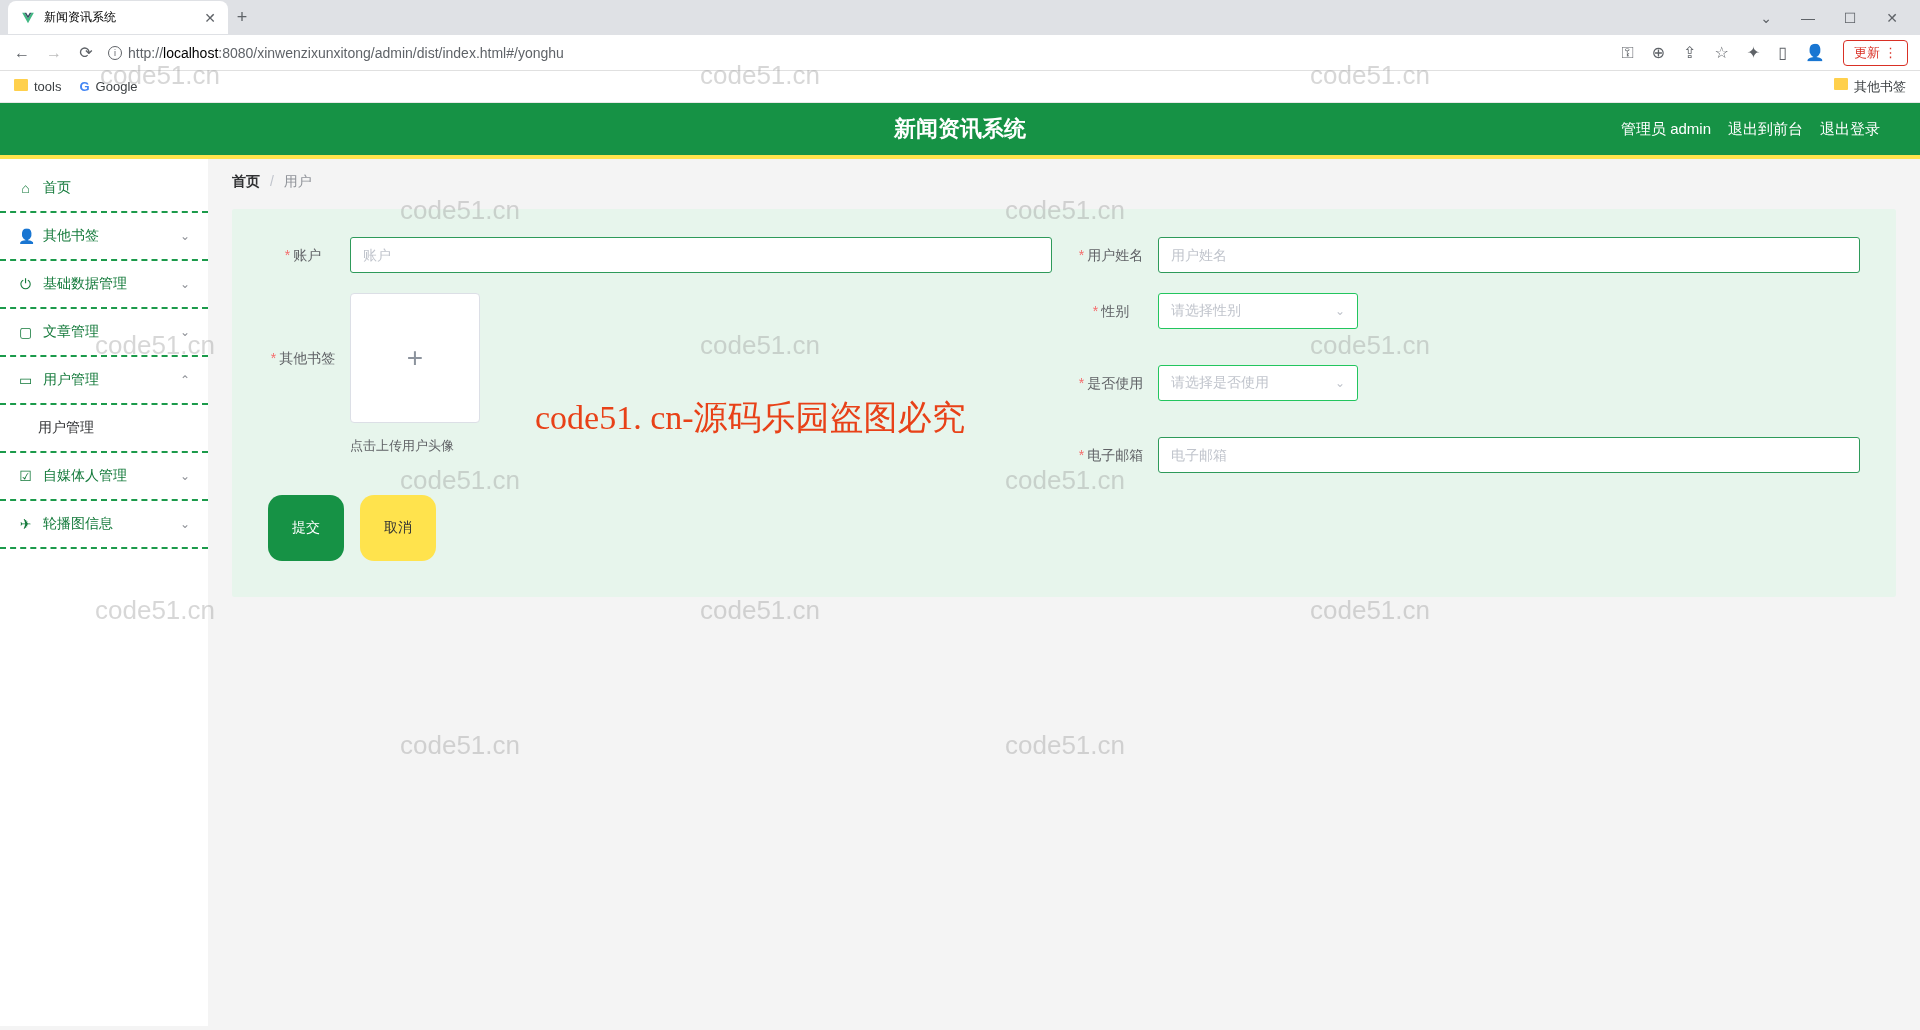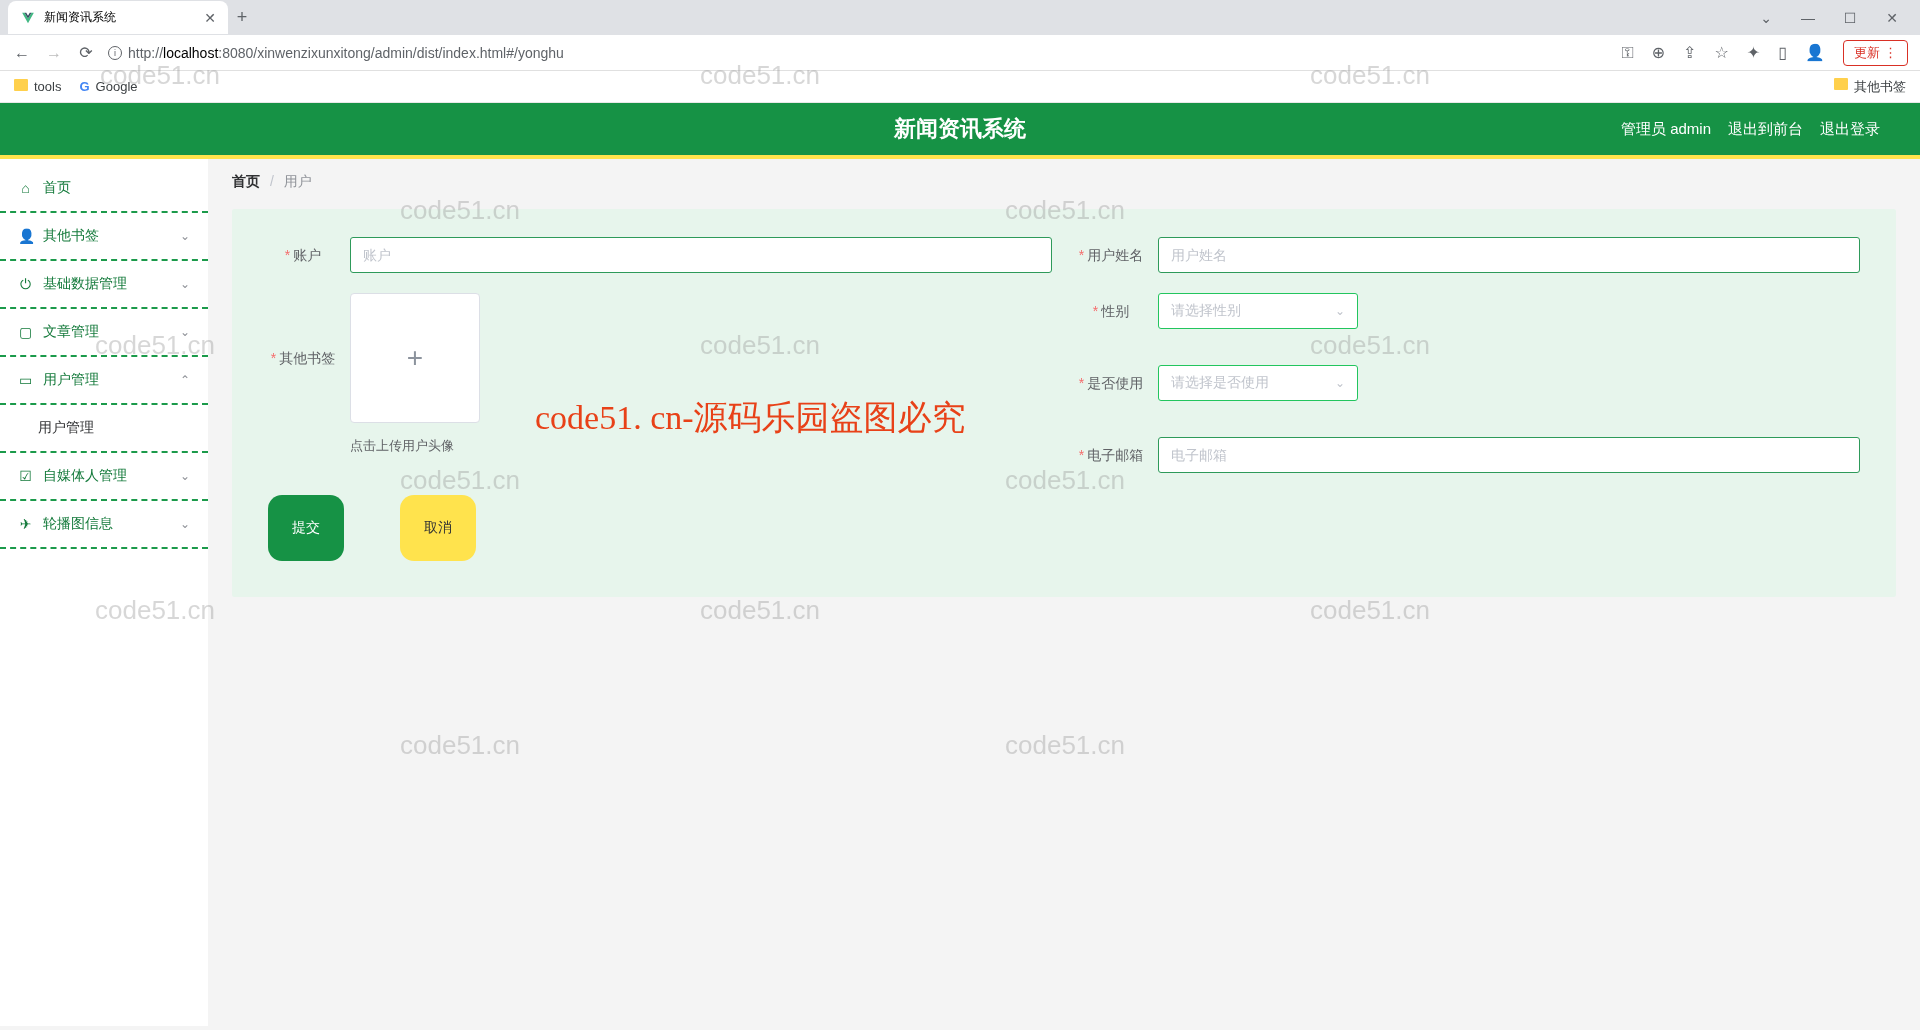--- a/index.html
+++ b/index.html
@@ -60,21 +60,21 @@
 .form-input::placeholder { color: #c0c4cc; }
 .form-select { width: 200px; height: 36px; border: 1px solid #22c55e; border-radius: 3px; padding: 0 12px; font-size: 14px; background: #fff; display: flex; align-items: center; justify-content: space-between; color: #c0c4cc; cursor: pointer; }
 .form-select .caret { color: #c0c4cc; font-size: 12px; }
 
 .upload-box { width: 130px; height: 130px; border: 1px solid #dcdfe6; border-radius: 4px; background: #fff; display: flex; align-items: center; justify-content: center; font-size: 28px; color: #8c939d; cursor: pointer; }
 .upload-hint { font-size: 13px; color: #606266; margin-top: 14px; }
 
 .btn-row { display: flex; gap: 16px; margin-top: 22px; }
 .btn { padding: 24px 24px; border: none; border-radius: 14px; font-size: 14px; cursor: pointer; }
 .btn-primary { background: #169245; color: #fff; }
-.btn-cancel { background: #ffe34d; color: #303133; margin-left: 40px; }
+.btn-cancel { background: #ffe34d; color: #303133; }
 
 .watermark { position: absolute; color: rgba(150,150,150,0.38); font-size: 26px; pointer-events: none; font-family: Arial; }
 .wm-red { color: #e84118; font-size: 34px; font-family: SimSun, serif; }
 </style>
 </head>
 <body>
 
 <div class="browser-chrome">
   <div class="tabs-row">
     <div class="tab">

